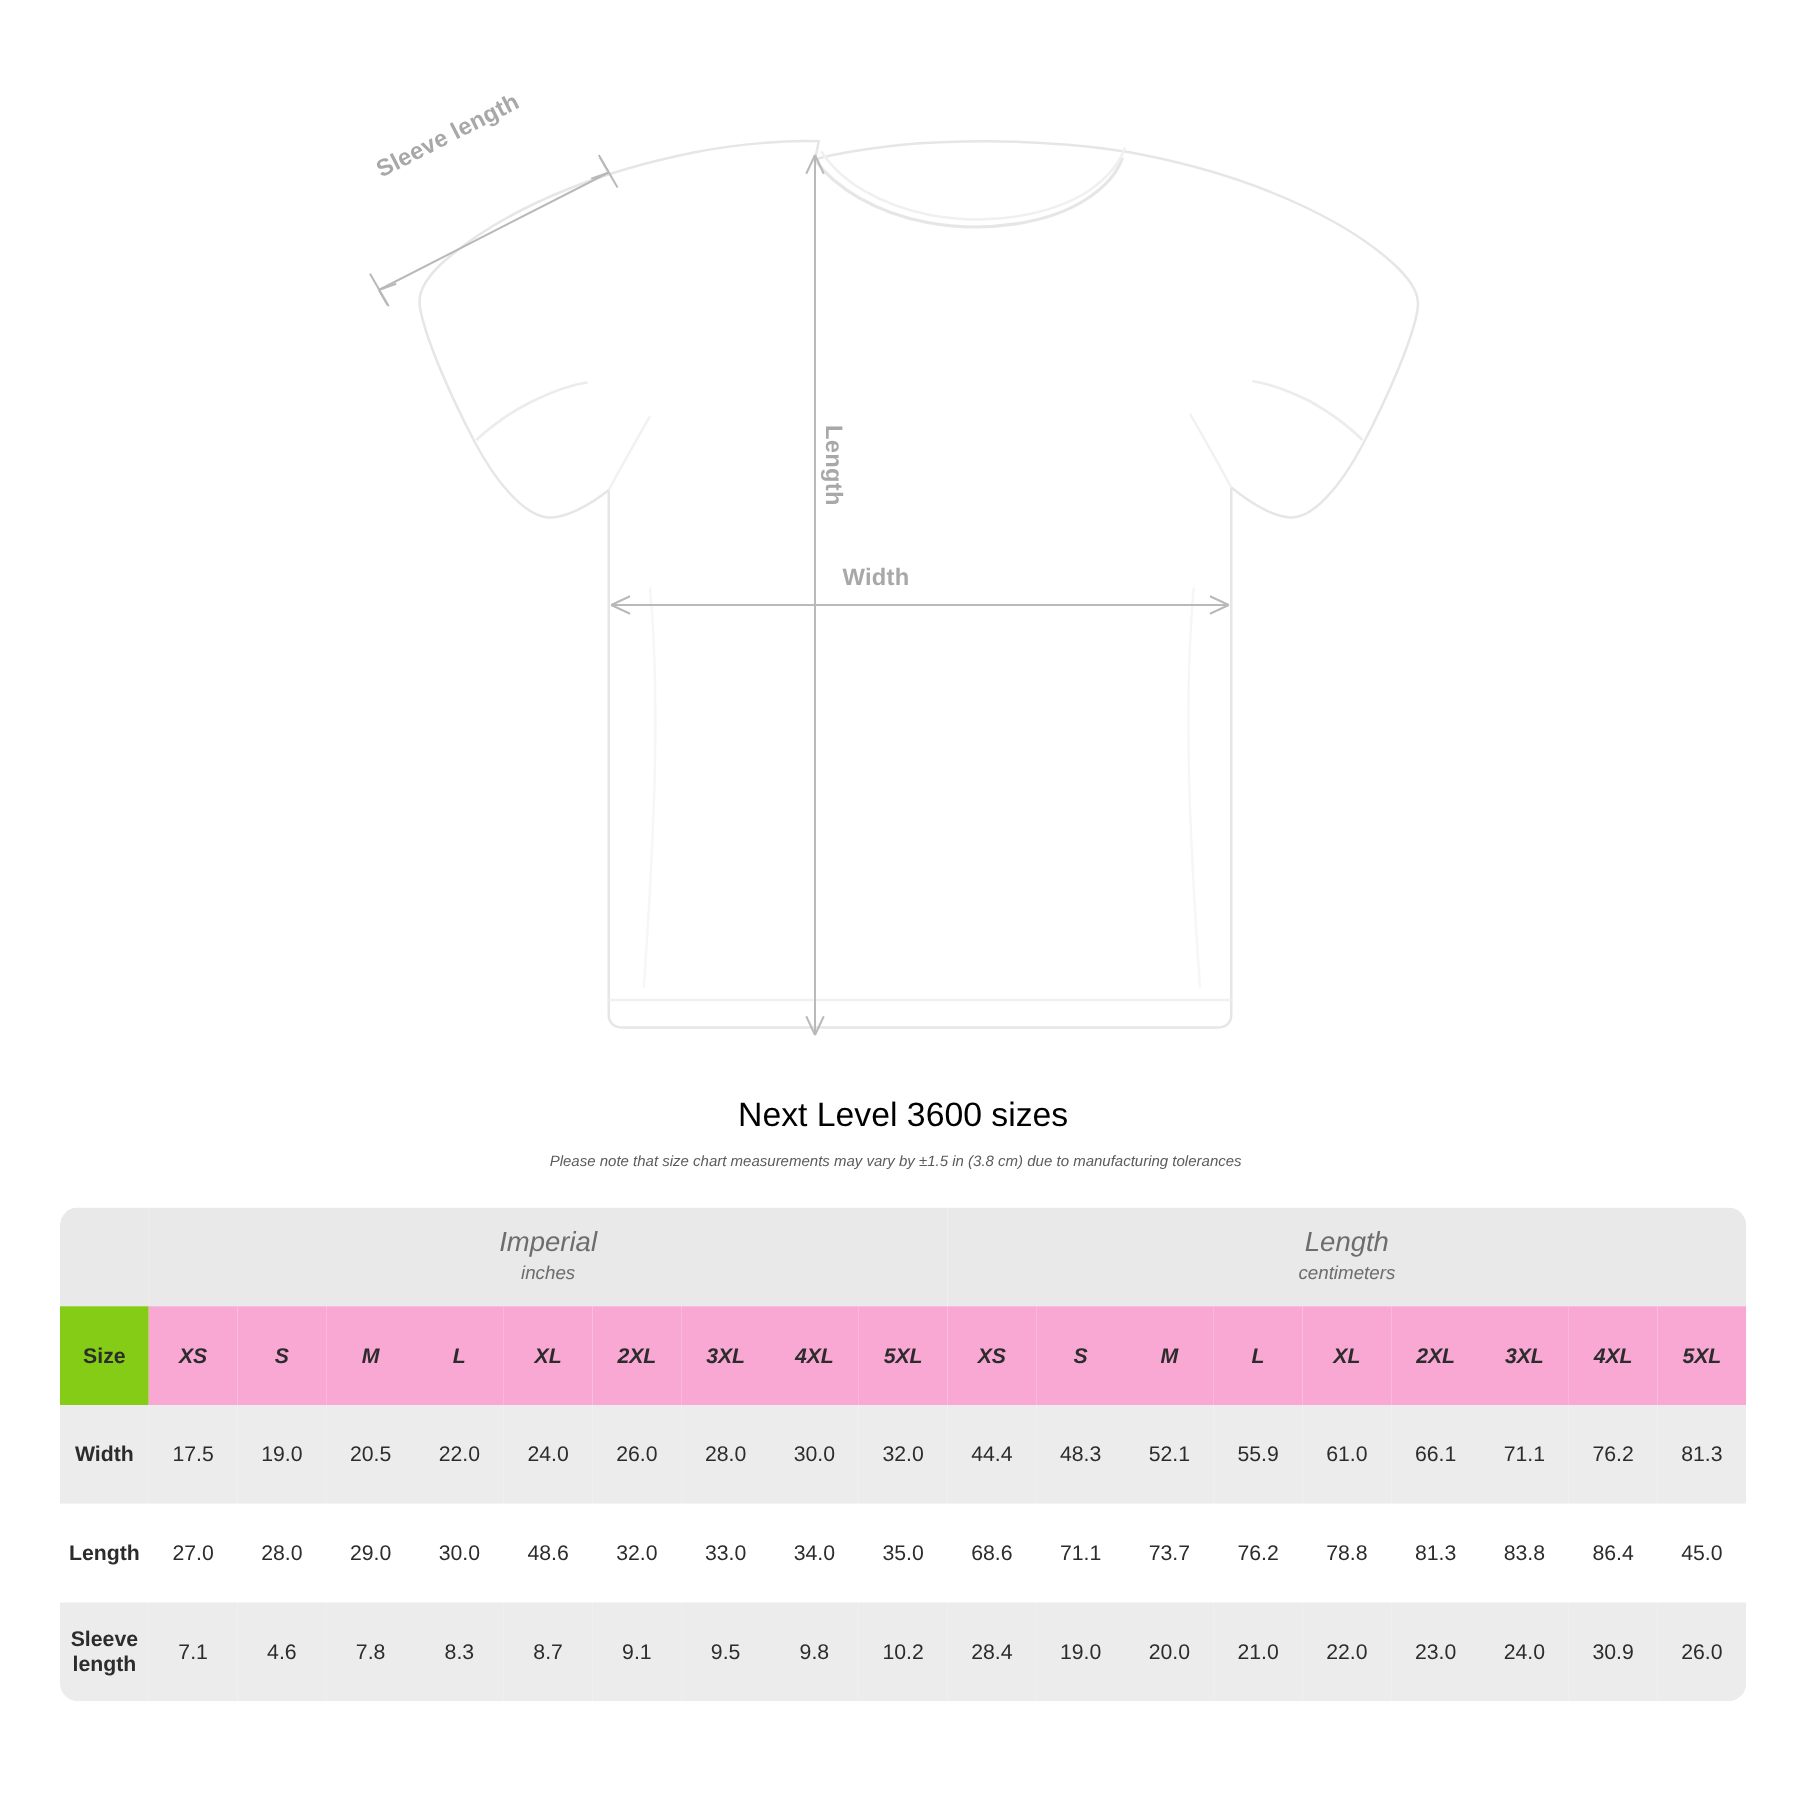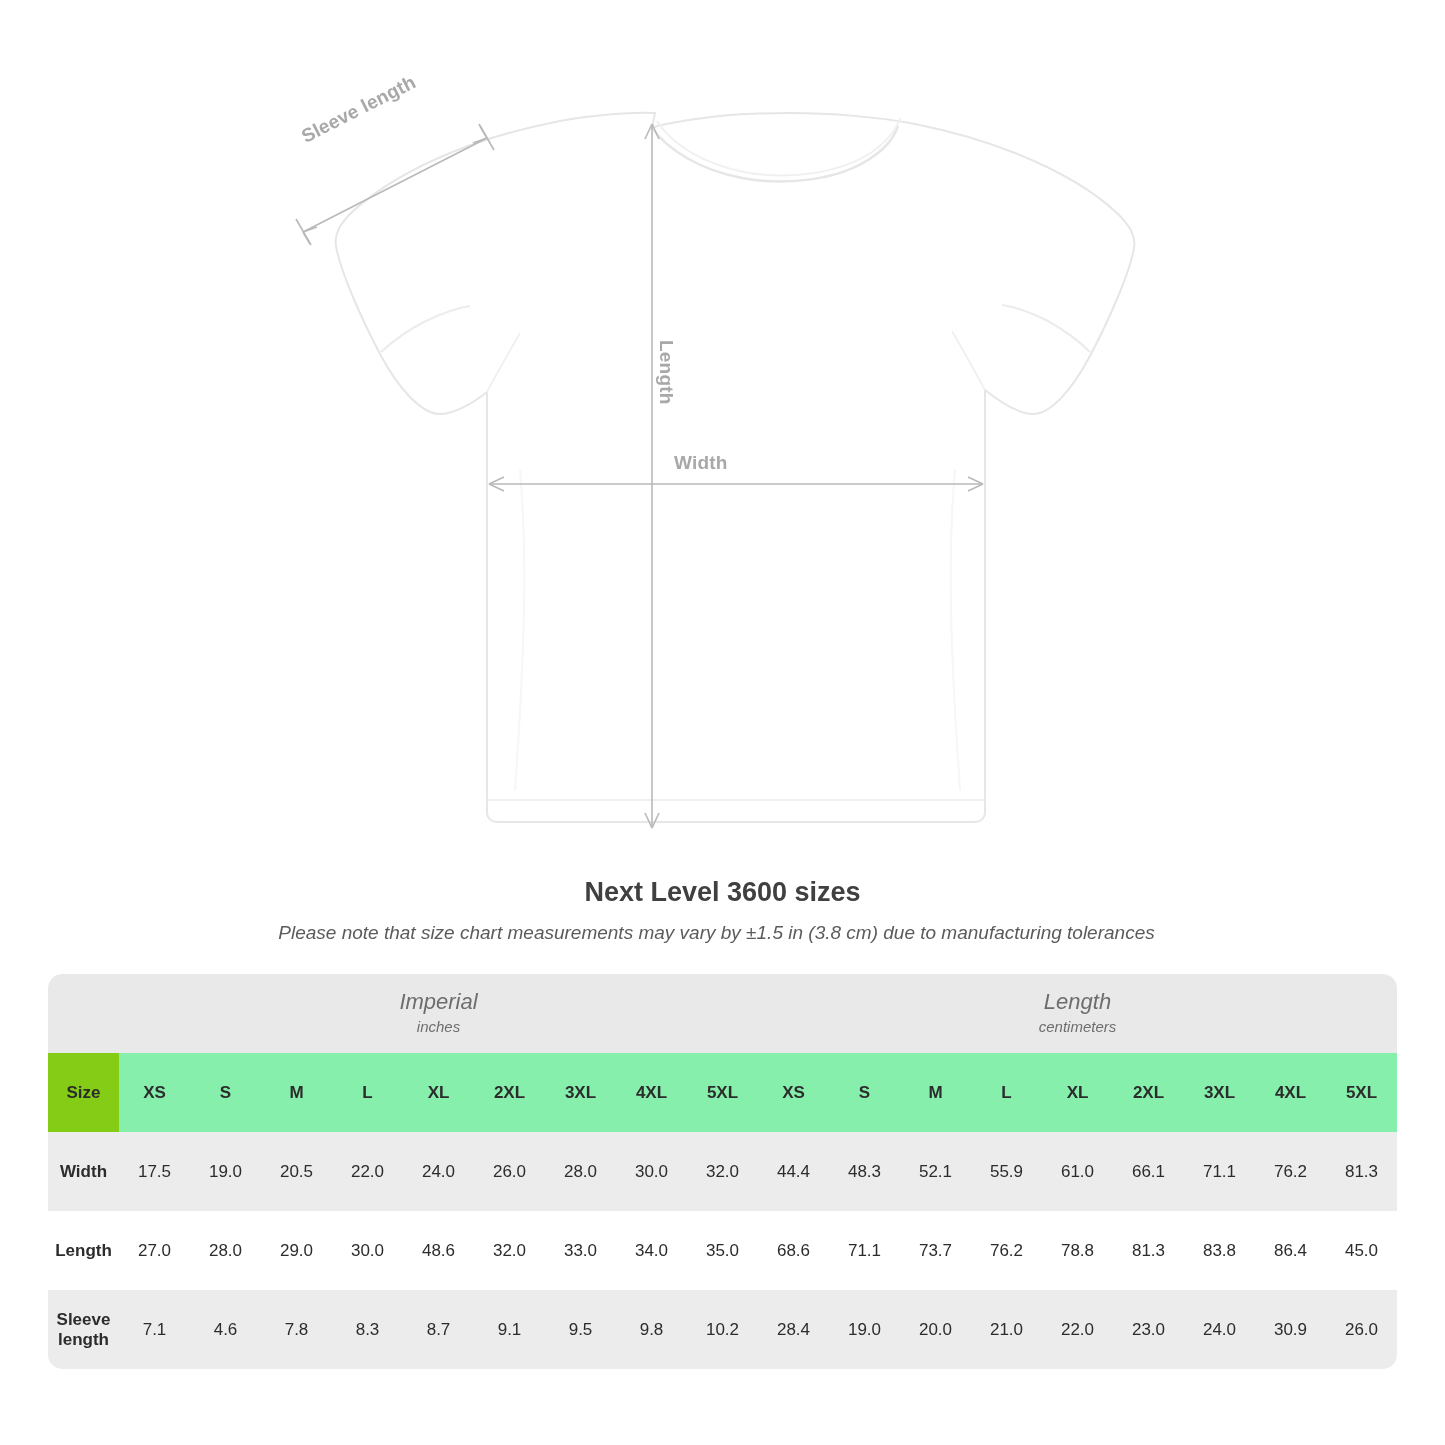--- a/index.html
+++ b/index.html
@@ -52,26 +52,26 @@
     top: 452px;
   }
 
   
   .heading-block {
     text-align: center;
     margin-top: 22px;
   }
   .chart-title {
     font-size: 27px;
-    font-weight: bold;
-    color: #404040;
+    font-weight: normal;
+    color: #000000;
     margin: 0;
   }
   .chart-note {
-    font-size: 19px;
+    font-size: 12px;
     font-style: italic;
     color: #5b5b5b;
     margin: 14px 12px 0 0;
   }
 
   
   .table-wrap {
     margin: 30px 48px 0 48px;
     border-radius: 14px;
     overflow: hidden;
@@ -112,21 +112,22 @@
   td.rowhead {
     font-weight: bold;
     font-size: 18px;
     color: #333333;
     width: 175px;
   }
   th.colhead {
     font-weight: bold;
     font-size: 17.5px;
     color: #333333;
-    background: #86efac;
+    background: #f9a8d4;
+    font-style: italic;
   }
   th.rowhead-size {
     font-weight: bold;
     font-size: 18px;
     color: #333333;
     background: #84cc16;
     width: 175px;
   }
   .corner-tl { border-top-left-radius: 14px; }
   .corner-tr { border-top-right-radius: 14px; }

